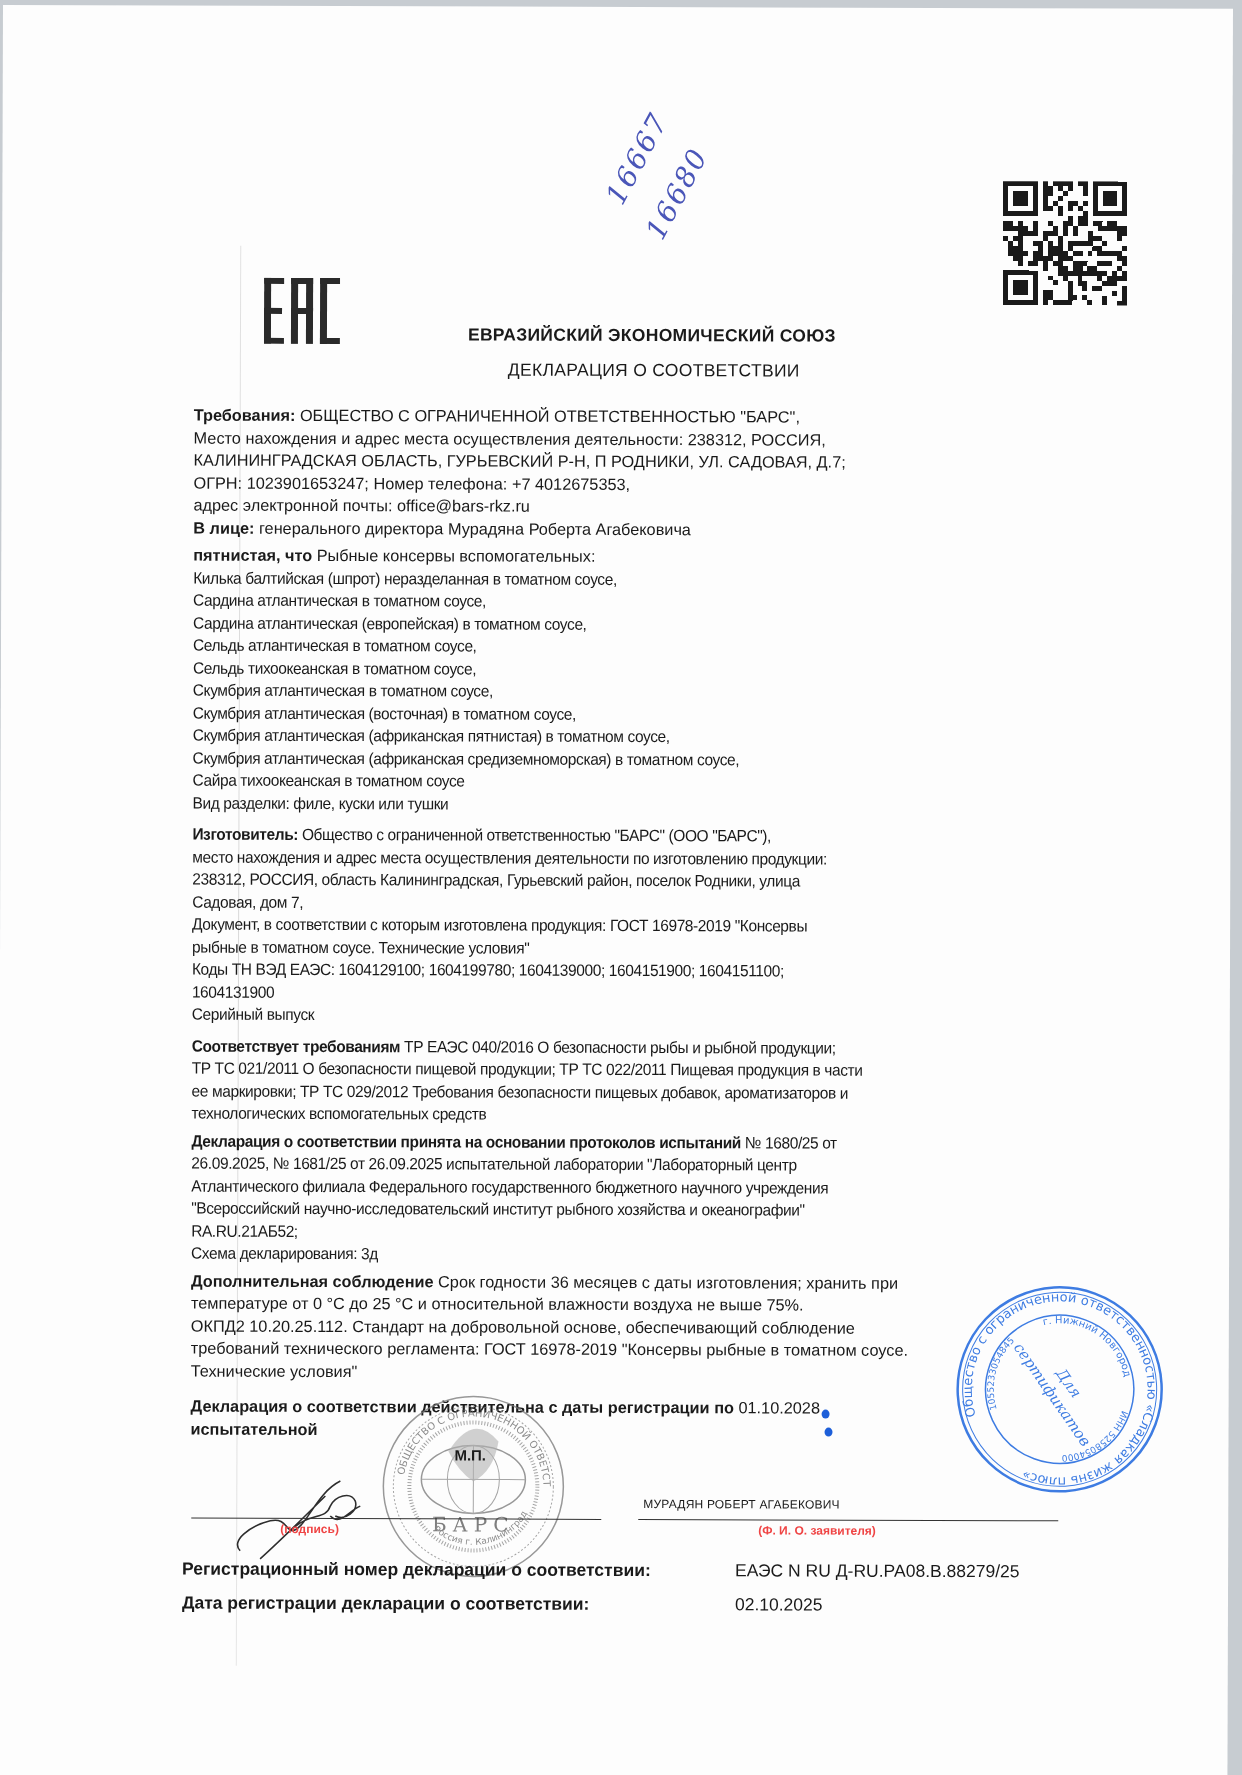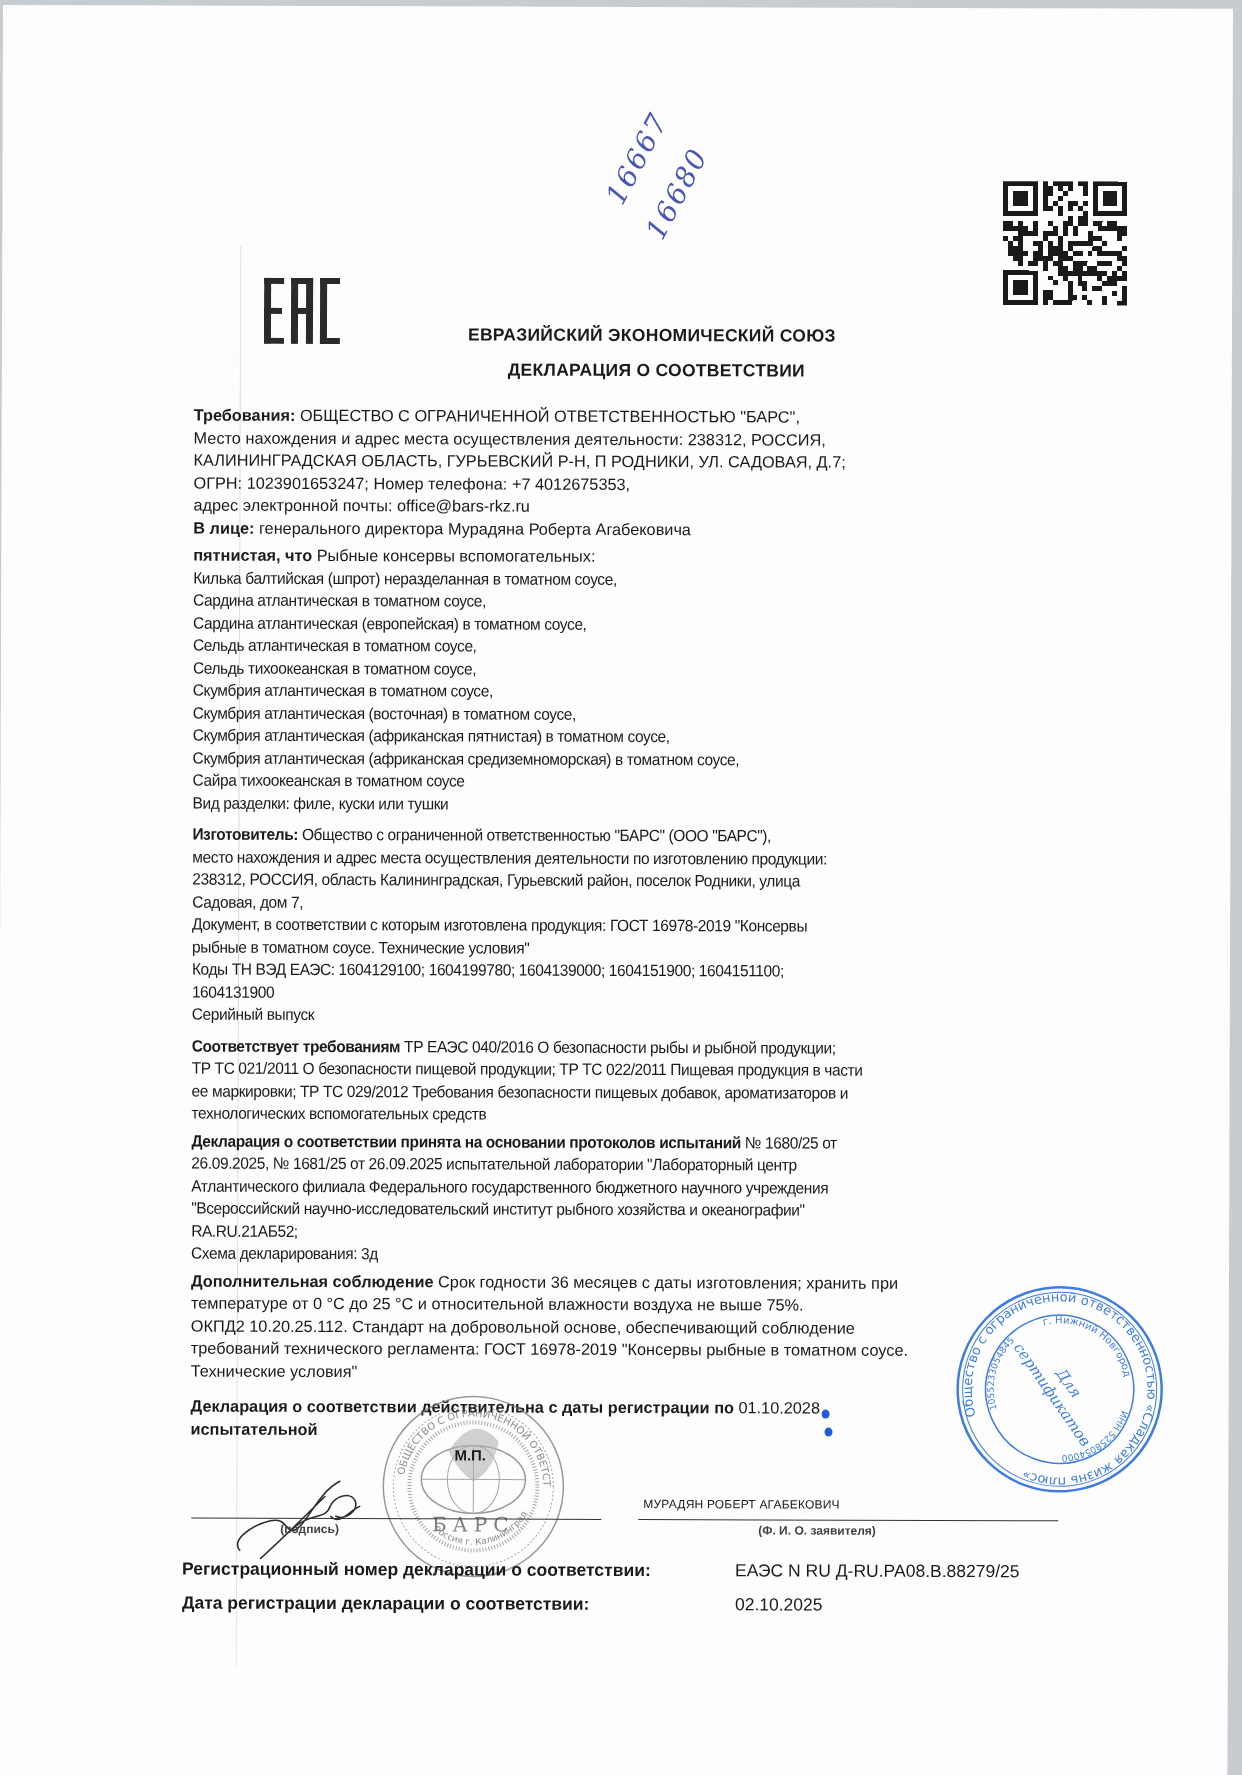--- a/index.html
+++ b/index.html
@@ -25,36 +25,36 @@
   }
   .hw1 { left: 585px; top: 135px; }
   .hw2 { left: 625px; top: 170px; }
   .eac-logo { position: absolute; left: 262px; top: 272px; width: 76px; height: 66px; }
   .qr { position: absolute; left: 1000px; top: 173px; width: 126px; height: 124px; }
   .header-union {
     position: absolute; left: 466px; top: 318px; font-size: 17.5px; font-weight: bold;
     letter-spacing: 0.3px;
   }
   .header-decl {
-    position: absolute; left: 506px; top: 353px; font-size: 17.5px; font-weight: bold;
+    position: absolute; left: 506px; top: 353px; font-size: 17.5px; font-weight: normal;
     letter-spacing: 0.3px;
   }
   .body { position: absolute; left: 192px; top: 398px; width: 920px; font-size: 16.3px; line-height: 22.5px; }
   .body p { margin: 0; }
   .body b { font-weight: bold; }
   .block { margin-top: 5px; }
   .cond { font-family: "Liberation Sans Narrow", "Liberation Sans", sans-serif; font-stretch: condensed; }
   .narrow { letter-spacing: -0.4px; transform: scaleX(0.95); transform-origin: 0 0; white-space: nowrap; }
   .stamp-bars { position: absolute; left: 380px; top: 1385px; width: 190px; height: 190px; opacity: 0.75; }
   .stamp-blue { position: absolute; left: 955px; top: 1275px; width: 212px; height: 212px; opacity: 0.9; }
   .signature { position: absolute; left: 232px; top: 1465px; width: 160px; height: 90px; }
   .sig-line { position: absolute; top: 1512px; height: 1px; background: #333; }
   .sig-line.l1 { left: 193px; width: 410px; }
   .sig-line.l2 { left: 640px; width: 420px; }
-  .sign-caption { position: absolute; top: 1516px; font-size: 12px; font-weight: bold; color: #404040; }
+  .sign-caption { position: absolute; top: 1516px; font-size: 12px; font-weight: bold; color: #ef4444; }
   .mp { position: absolute; left: 456px; top: 1440px; font-size: 15px; font-weight: bold; }
   .applicant-name { position: absolute; left: 645px; top: 1490px; font-size: 12px; letter-spacing: 0.2px; }
   .reg-row { position: absolute; left: 184px; font-size: 17.5px; }
   .reg-row .lbl { font-weight: bold; display: inline-block; width: 550px; }
   .reg-row .val { position: absolute; left: 553px; top: 0; font-weight: normal; white-space: nowrap; text-align: right; }
   .blue-dot { position: absolute; width: 8px; height: 9px; border-radius: 50%; background: #1d5fd9; }
 </style>
 </head>
 <body>
 

